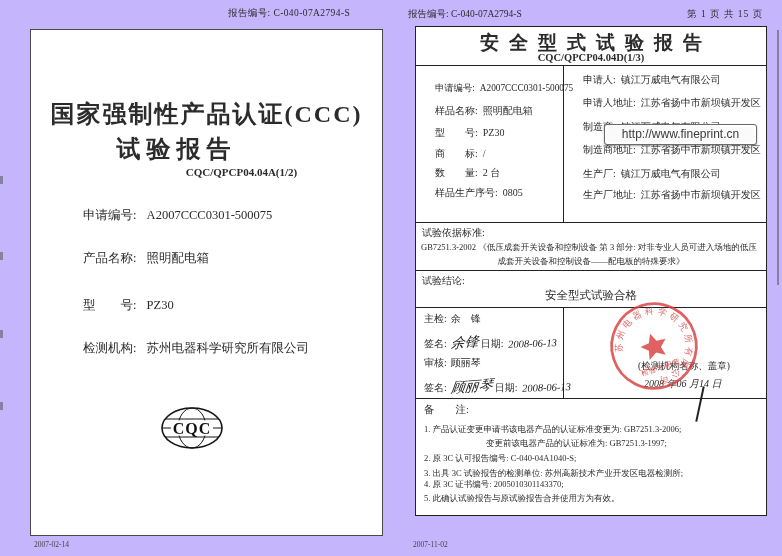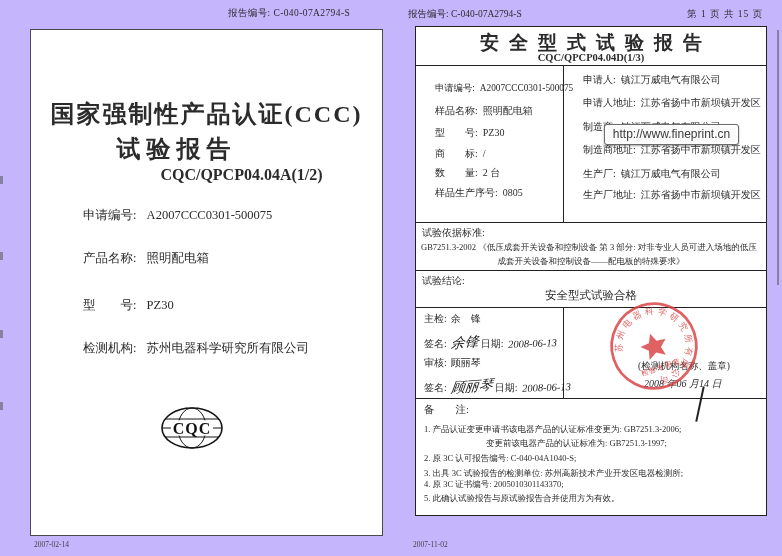--- a/index.html
+++ b/index.html
@@ -5,21 +5,21 @@
   * { box-sizing: border-box; margin: 0; padding: 0; }
   html,body { width:782px; height:556px; background:#fff; }
   body { font-family:"Liberation Serif","DejaVu Serif",serif; color:#2b2b2b; }
   .canvas { position:relative; width:782px; height:556px; overflow:hidden; background:#c4b5fd; }
 
   
   .lp-head { position:absolute; left:228px; top:7px; font-size:9.5px; letter-spacing:.4px; }
   .lp-sheet { position:absolute; left:30px; top:29px; width:353px; height:507px; border:1px solid #4a4a4a; background:#fff; }
   .lp-title1 { position:absolute; left:30px; top:98px; width:353px; text-align:center; font-size:24px; font-weight:bold; letter-spacing:2px; }
   .lp-title2 { position:absolute; left:30px; top:133px; width:293px; text-align:center; font-size:24px; font-weight:bold; letter-spacing:6px; }
-  .lp-code  { position:absolute; left:30px; top:166px; width:423px; text-align:center; font-size:16px; font-weight:bold; }
+  .lp-code  { position:absolute; left:30px; top:166px; width:423px; text-align:center; font-size:11px; font-weight:bold; }
   .lp-field { position:absolute; left:83px; font-size:12.5px; white-space:nowrap; }
   .lp-field .lbl { white-space:pre; margin-right:7px; }
   .lp-logo { position:absolute; left:160px; top:406px; width:64px; height:44px; }
   .lp-foot { position:absolute; left:34px; top:540px; font-size:7.5px; color:#444; }
 
   
   .rp-head-l { position:absolute; left:408px; top:8px; font-size:9.5px; }
   .rp-head-r { position:absolute; left:687px; top:8px; font-size:9.5px; letter-spacing:1px; }
   .rt { position:absolute; left:415px; top:26px; width:352px; height:490px; border:1.5px solid #222; background:#fff; }
   .row { position:absolute; left:0; width:100%; border-bottom:1px solid #222; }
@@ -48,21 +48,21 @@
   .stamp .small { font-size:8px; letter-spacing:1px; }
   .stamp-cap { position:absolute; left:222px; top:52px; font-size:9.5px; z-index:2; }
   .stamp-date { position:absolute; left:228px; top:69px; font-size:10px; font-style:italic; z-index:2; }
   .pen { position:absolute; left:283px; top:78px; width:1.5px; height:36px; background:#222; transform:rotate(12deg); z-index:4; }
   .nt-lbl { position:absolute; left:8px; top:4px; font-size:10.5px; }
   .nt { position:absolute; left:8px; font-size:8.5px; white-space:nowrap; }
   .nt.indent { left:70px; }
   .rp-foot { position:absolute; left:413px; top:540px; font-size:7.5px; color:#444; }
 
   
-  .wm { position:absolute; left:188px; top:97px; width:135px; height:21px; background:#fafafa;
+  .wm { position:absolute; left:188px; top:97px; width:153px; height:21px; background:#fafafa;
         border:1px solid #6b6b6b; border-radius:3px; box-shadow:0 1px 2px rgba(0,0,0,.35), inset 0 0 0 2px #fff;
         font-family:"Liberation Sans","DejaVu Sans",sans-serif; font-size:12px; color:#3a3a3a;
         text-align:center; line-height:18px; z-index:5; }
 
   
   .art { position:absolute; background:#555; opacity:.55; }
 </style>
 </head>
 <body>
 

